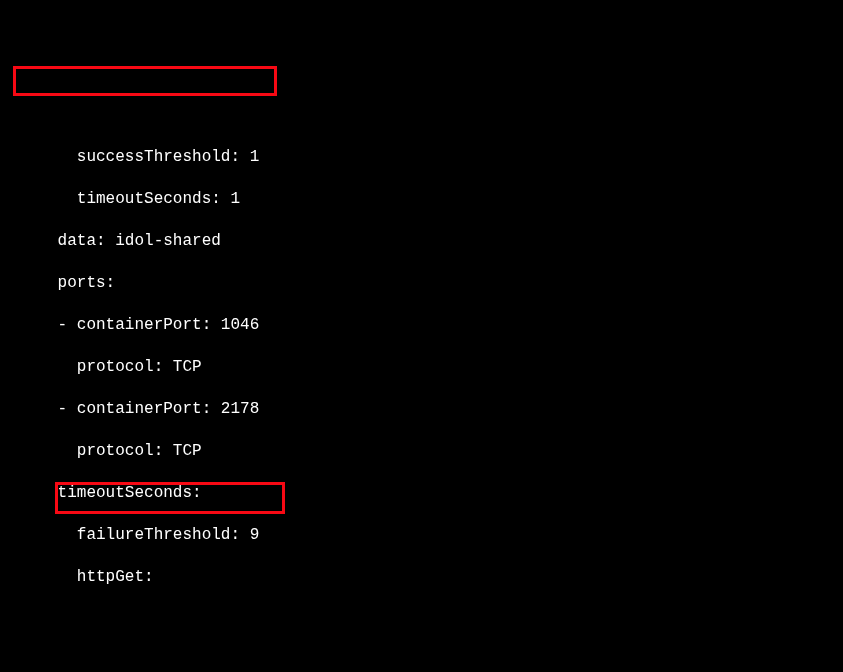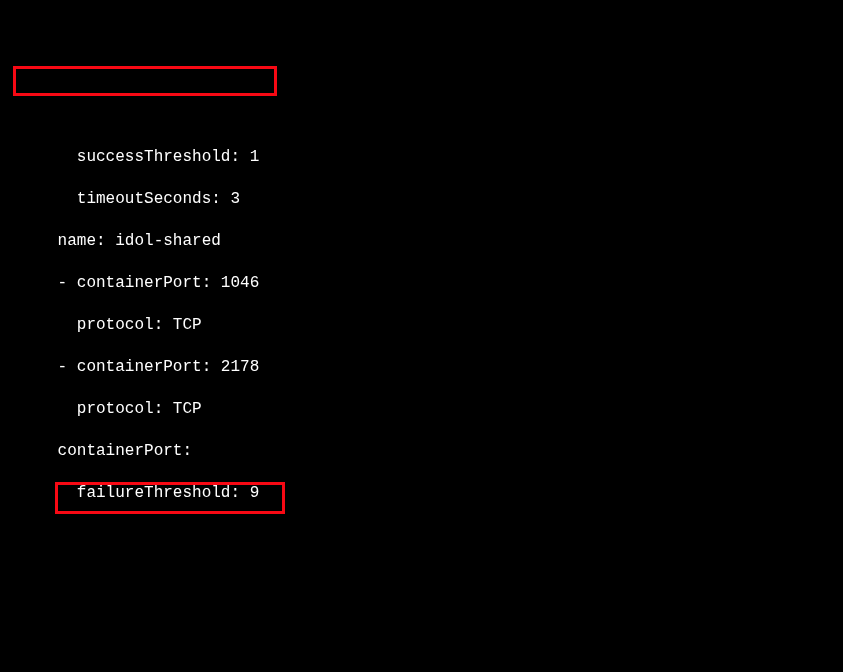--- a/index.html
+++ b/index.html
@@ -47,28 +47,30 @@
   }
 </style>
 </head>
 <body>
 <div class="container">
 
 <div id="hb1" class="highlight-box"></div>
 <div id="hb2" class="highlight-box"></div>
 
 <span class="line">        <span>successThreshold: 1</span></span>
-<span class="line">        <span>timeoutSeconds: 3</span></span>
-<span class="line">      <span>name: idol-shared</span></span>
+<span class="line">        <span>timeoutSeconds: 1</span></span>
+<span class="line">      <span>data: idol-shared</span></span>
+<span class="line">      <span>ports:</span></span>
 <span class="line">      <span>- containerPort: 1046</span></span>
 <span class="line">        <span>protocol: TCP</span></span>
 <span class="line">      <span>- containerPort: 2178</span></span>
 <span class="line">        <span>protocol: TCP</span></span>
-<span class="line">      <span>containerPort:</span></span>
+<span class="line">      <span>timeoutSeconds:</span></span>
 <span class="line">        <span>failureThreshold: 9</span></span>
+<span class="line">        <span>httpGet:</span></span>
 
 
 
 
 
 
 
 
 
 

